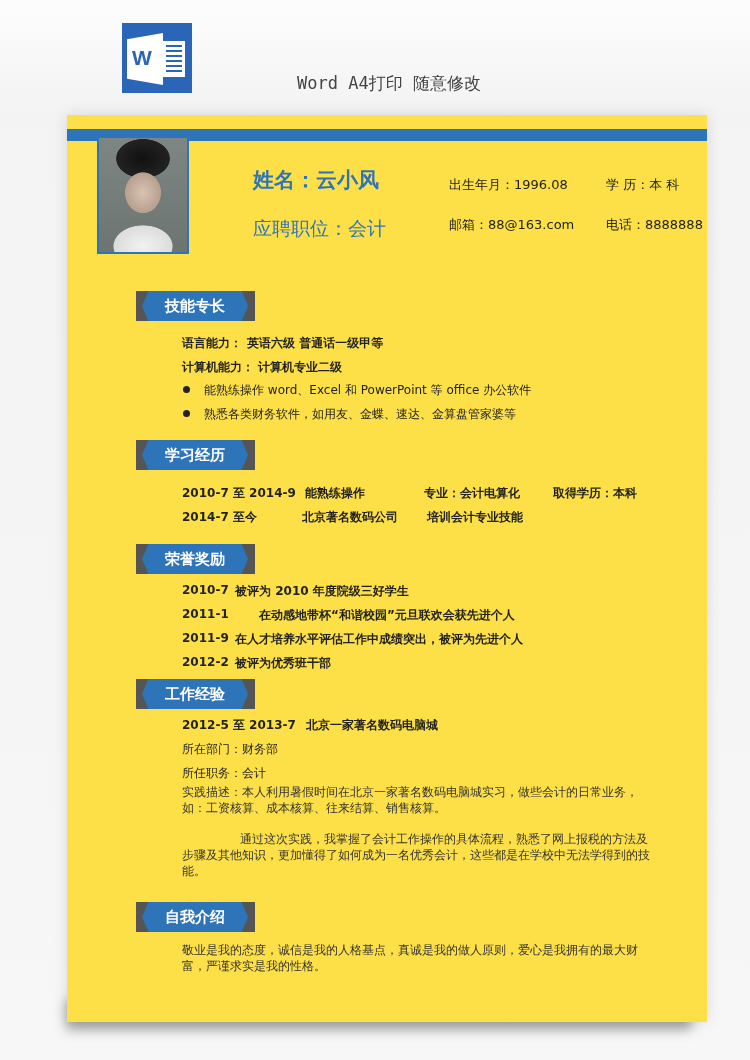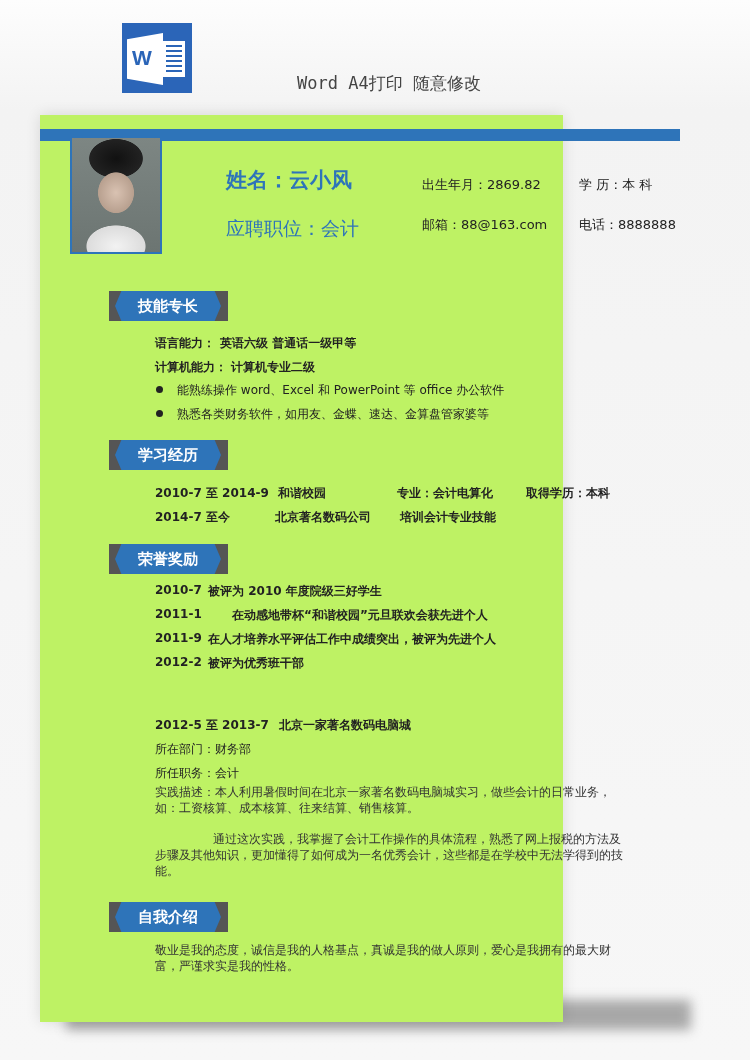--- a/index.html
+++ b/index.html
@@ -37,22 +37,22 @@
   .banner-sub {
     position: absolute; left: 297px; top: 72px; font-size: 17px; color: #444;
     font-family: "DejaVu Sans Mono", "Liberation Mono", monospace; white-space: nowrap;
   }
   
   .page-shadow {
     position: absolute; left: 66px; top: 1000px; width: 625px; height: 30px;
     background: #9a9a9a; filter: blur(6px); opacity: .85;
   }
   .page {
-    position: absolute; left: 40px; top: 115px; width: 523px; height: 907px;
-    background: #bef264; box-shadow: 0 0 14px rgba(0,0,0,.12);
+    position: absolute; left: 67px; top: 115px; width: 640px; height: 907px;
+    background: #fde047; box-shadow: 0 0 14px rgba(0,0,0,.12);
   }
   .top-bar { position: absolute; left: 0; top: 14px; width: 640px; height: 12px; background: #2e74b9; }
   .photo {
     position: absolute; left: 30px; top: 21px; width: 92px; height: 118px;
     border: 2px solid #2e74b9; overflow: hidden;
     background: radial-gradient(ellipse 40% 35% at 50% 48%, #d9c2b2 0%, #b8a08f 50%, transparent 52%),
                 radial-gradient(ellipse 55% 30% at 50% 95%, #f2f2f2 0%, #dcdcdc 60%, transparent 62%),
                 radial-gradient(ellipse 50% 28% at 50% 18%, #111 0%, #222 60%, transparent 62%),
                 linear-gradient(#7d8683, #6c7572);
   }
@@ -101,60 +101,63 @@
 </div>
 
 <div class="page-shadow"></div>
 
 <div class="page">
   <div class="top-bar"></div>
   <div class="photo"></div>
 
   <div class="name">姓名：云小风</div>
   <div class="position">应聘职位：会计</div>
-  <div class="info" style="left:382px;top:61px;">出生年月：2869.82</div>
+  <div class="info" style="left:382px;top:61px;">出生年月：1996.08</div>
   <div class="info" style="left:539px;top:61px;">学 历：本  科</div>
   <div class="info" style="left:382px;top:101px;">邮箱：88@163.com</div>
   <div class="info" style="left:539px;top:101px;">电话：8888888</div>
 
   <div class="sec-head" style="top:176px;">
     <div class="tag">技能专长</div>
   </div>
   <div class="line bold" style="left:115px;top:220px;">语言能力：</div>
   <div class="line bold" style="left:180px;top:220px;">英语六级   普通话一级甲等</div>
   <div class="line bold" style="left:115px;top:244px;">计算机能力：</div>
   <div class="line bold" style="left:191px;top:244px;">计算机专业二级</div>
   <div class="bullet" style="left:116px;top:271px;"></div>
   <div class="line" style="left:137px;top:267px;">能熟练操作 word、Excel 和 PowerPoint  等 office 办公软件</div>
   <div class="bullet" style="left:116px;top:295px;"></div>
   <div class="line" style="left:137px;top:291px;">熟悉各类财务软件，如用友、金蝶、速达、金算盘管家婆等</div>
 
   <div class="sec-head" style="top:325px;">
     <div class="tag">学习经历</div>
   </div>
   <div class="line bold" style="left:115px;top:370px;">2010-7 至 2014-9</div>
-  <div class="line bold" style="left:238px;top:370px;">和谐校园</div>
+  <div class="line bold" style="left:238px;top:370px;">能熟练操作</div>
   <div class="line bold" style="left:357px;top:370px;">专业：会计电算化</div>
   <div class="line bold" style="left:486px;top:370px;">取得学历：本科</div>
   <div class="line bold" style="left:115px;top:394px;">2014-7 至今</div>
   <div class="line bold" style="left:235px;top:394px;">北京著名数码公司</div>
   <div class="line bold" style="left:360px;top:394px;">培训会计专业技能</div>
 
   <div class="sec-head" style="top:429px;">
     <div class="tag">荣誉奖励</div>
   </div>
   <div class="line bold" style="left:115px;top:468px;">2010-7</div>
   <div class="line bold" style="left:168px;top:468px;">被评为 2010 年度院级三好学生</div>
   <div class="line bold" style="left:115px;top:492px;">2011-1</div>
   <div class="line bold" style="left:168px;top:492px;margin-left:24px;">在动感地带杯“和谐校园”元旦联欢会获先进个人</div>
   <div class="line bold" style="left:115px;top:516px;">2011-9</div>
   <div class="line bold" style="left:168px;top:516px;">在人才培养水平评估工作中成绩突出，被评为先进个人</div>
   <div class="line bold" style="left:115px;top:540px;">2012-2</div>
   <div class="line bold" style="left:168px;top:540px;">被评为优秀班干部</div>
 
+  <div class="sec-head" style="top:564px;">
+    <div class="tag">工作经验</div>
+  </div>
   <div class="line bold" style="left:115px;top:602px;">2012-5 至 2013-7</div>
   <div class="line bold" style="left:239px;top:602px;">北京一家著名数码电脑城</div>
   <div class="line" style="left:115px;top:626px;">所在部门：财务部</div>
   <div class="line" style="left:115px;top:650px;">所任职务：会计</div>
   <div class="para" style="top:669px;">实践描述：本人利用暑假时间在北京一家著名数码电脑城实习，做些会计的日常业务，如：工资核算、成本核算、往来结算、销售核算。</div>
   <div class="para" style="top:716px;text-indent:58px;">通过这次实践，我掌握了会计工作操作的具体流程，熟悉了网上报税的方法及步骤及其他知识，更加懂得了如何成为一名优秀会计，这些都是在学校中无法学得到的技能。</div>
 
   <div class="sec-head" style="top:787px;">
     <div class="tag">自我介绍</div>
   </div>

